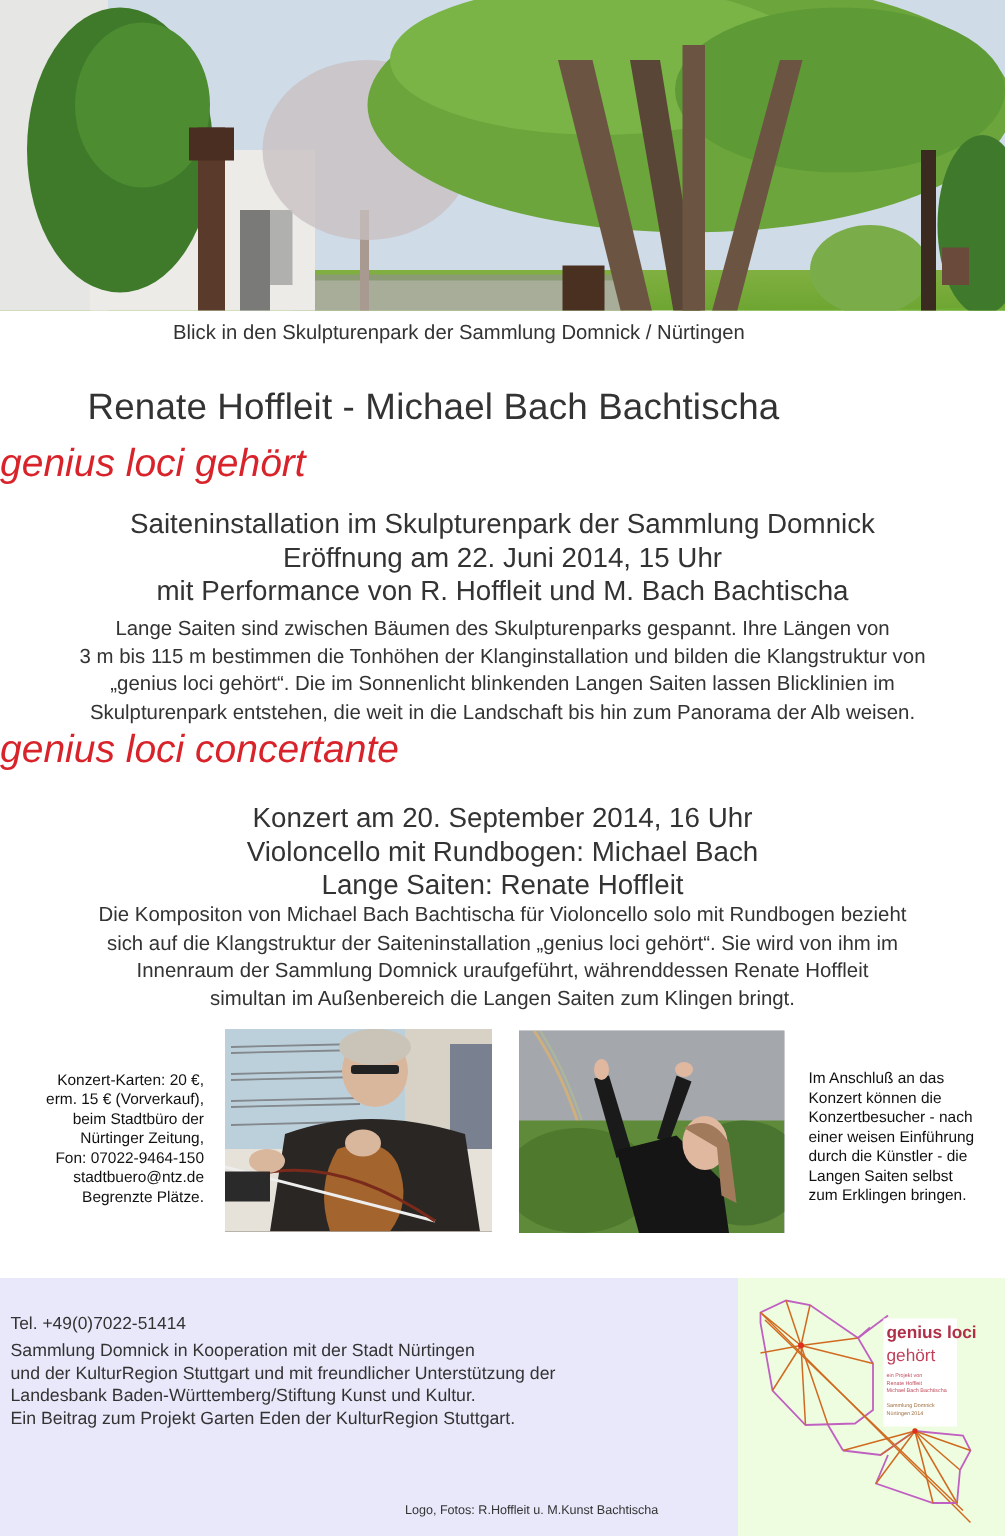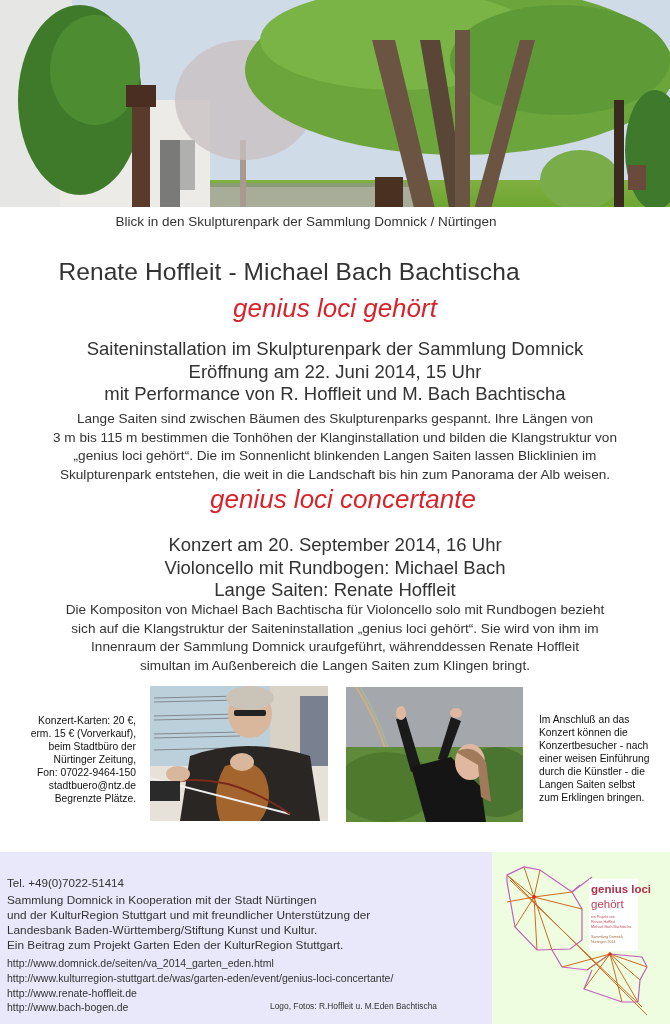--- a/index.html
+++ b/index.html
@@ -7,23 +7,23 @@
   body { position: relative; font-family: "Liberation Sans", sans-serif; color: #333333; }
 
   
   .hero { position: absolute; left: 0; top: 0; width: 670px; height: 207px; overflow: hidden;
           background: linear-gradient(180deg, #c9d7e6 0%, #d8e2ec 55%, #b9c9a8 70%, #8db74c 78%, #6ea531 100%); }
   .hero svg { position: absolute; left: 0; top: 0; }
 
   .caption { position: absolute; top: 214px; left: 0; width: 612px; text-align: center; font-size: 13.5px; color: #333; }
 
   .title { position: absolute; top: 258px; left: 0; width: 578px; text-align: center; font-size: 24.5px; color: #333; letter-spacing: 0.1px; }
-  .red-title { position: absolute; left: 0; width: 670px; text-align: center; font-size: 26px; font-style: italic; color: #d8232a; }
+  .red-title { position: absolute; left: 0; width: 670px; font-size: 26px; font-style: italic; color: #d8232a; }
   .red-title.t1 { top: 293px; }
-  .red-title.t2 { top: 484px; padding-left: 16px; }
+  .red-title.t2 { top: 484px; }
 
   .subhead { position: absolute; left: 0; width: 670px; text-align: center; font-size: 18.5px; line-height: 22.5px; color: #333; }
   .subhead.s1 { top: 338px; }
   .subhead.s2 { top: 534px; }
 
   .para { position: absolute; left: 10px; width: 650px; text-align: center; font-size: 13.6px; line-height: 18.5px; color: #333; }
   .para.p1 { top: 410px; }
   .para.p2 { top: 601px; }
 
   .side-note { position: absolute; font-size: 10.3px; line-height: 13px; color: #111; }
@@ -196,27 +196,21 @@
 </div>
 
 <div class="footer">
   <div class="tel">Tel. +49(0)7022-51414</div>
   <div class="coop">
     <div>Sammlung Domnick in Kooperation mit der Stadt Nürtingen</div>
     <div>und der KulturRegion Stuttgart und mit freundlicher Unterstützung der</div>
     <div>Landesbank Baden-Württemberg/Stiftung Kunst und Kultur.</div>
     <div>Ein Beitrag zum Projekt Garten Eden der KulturRegion Stuttgart.</div>
   </div>
-  <div class="links">
-    <a>http://www.domnick.de/seiten/va_2014_garten_eden.html</a>
-    <a>http://www.kulturregion-stuttgart.de/was/garten-eden/event/genius-loci-concertante/</a>
-    <a>http://www.renate-hoffleit.de</a>
-    <a>http://www.bach-bogen.de</a>
-  </div>
-  <div class="credit">Logo, Fotos: R.Hoffleit u. M.Eden Bachtischa</div>
+  <div class="credit">Logo, Fotos: R.Hoffleit u. M.Kunst Bachtischa</div>
 </div>
 
 <div class="logo-panel">
   <svg width="178" height="172" viewBox="0 0 178 172">
 
     <polyline points="88,33 80,40 90,57 90,88 78,97 45,98 23,75 15,30 15,23 32,15 48,18 80,40" fill="none" stroke="#c060c0" stroke-width="1.2"></polyline>
     <line x1="80" y1="40" x2="100" y2="25" stroke="#c060c0" stroke-width="1.2"></line>
 
     <g stroke="#d06a20" stroke-width="1" fill="none">
       <line x1="42" y1="45" x2="15" y2="23"></line>

